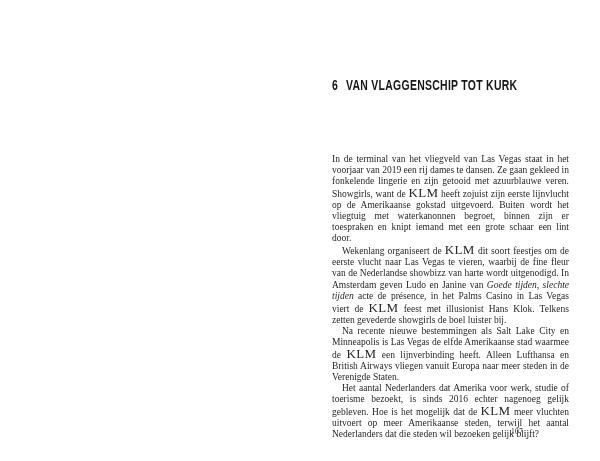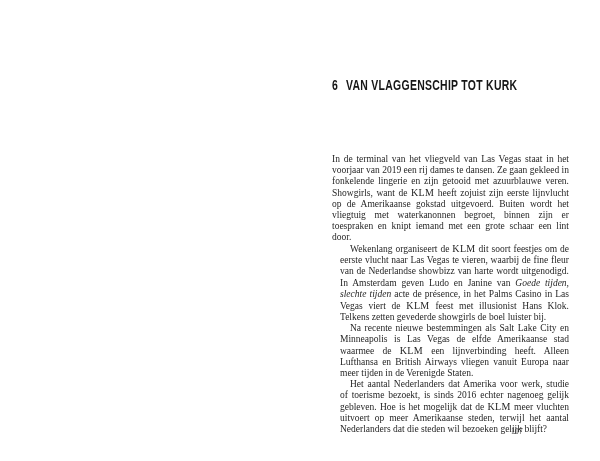--- a/index.html
+++ b/index.html
@@ -50,23 +50,23 @@
     position: absolute;
     left: 32px;
     top: 154px;
     width: 237px;
     font-size: 9.5px;
     line-height: 11.05px;
     color: #262626;
     text-align: justify;
   }
   .para { margin: 0; }
-  .para.indent { text-indent: 10px; margin-left: 8px; }
+  .para.indent { text-indent: 10px; }
   .i { font-style: italic; }
-  .sc { font-size: 10px; letter-spacing: 0.35px; }
+  .sc { font-size: 13px; letter-spacing: 0.35px; }
   .page-number {
     position: absolute;
     left: 211px;
     top: 427px;
     font-size: 7.5px;
     letter-spacing: 0.3px;
     color: #262626;
   }
 </style>
 </head>
@@ -75,18 +75,18 @@
 <div class="spread">
   <div class="page-left"></div>
   <div class="page-right">
     <h1 class="chapter-heading">
       <span class="ch-num">6</span>
       <span class="ch-title">VAN VLAGGENSCHIP TOT KURK</span>
     </h1>
     <div class="body-text">
       <p class="para"><span>In de terminal van het vliegveld van Las Vegas staat in het voorjaar van 2019 een rij dames te dansen. Ze gaan gekleed in fonkelende lingerie en zijn getooid met azuurblauwe veren. Showgirls, want de </span><span class="sc">KLM</span><span> heeft zojuist zijn eerste lijnvlucht op de Amerikaanse gokstad uitgevoerd. Buiten wordt het vliegtuig met waterkanonnen begroet, binnen zijn er toespraken en knipt iemand met een grote schaar een lint door.</span></p>
       <p class="para indent"><span>Wekenlang organiseert de </span><span class="sc">KLM</span><span> dit soort feestjes om de eerste vlucht naar Las Vegas te vieren, waarbij de fine fleur van de Nederlandse showbizz van harte wordt uitgenodigd. In Amsterdam geven Ludo en Janine van </span><span class="i">Goede tijden, slechte tijden</span><span> acte de présence, in het Palms Casino in Las Vegas viert de </span><span class="sc">KLM</span><span> feest met illusionist Hans Klok. Telkens zetten gevederde showgirls de boel luister bij.</span></p>
-      <p class="para indent"><span>Na recente nieuwe bestemmingen als Salt Lake City en Minneapolis is Las Vegas de elfde Amerikaanse stad waarmee de </span><span class="sc">KLM</span><span> een lijnverbinding heeft. Alleen Lufthansa en British Airways vliegen vanuit Europa naar meer tijden in de Verenigde Staten.</span></p>
+      <p class="para indent"><span>Na recente nieuwe bestemmingen als Salt Lake City en Minneapolis is Las Vegas de elfde Amerikaanse stad waarmee de </span><span class="sc">KLM</span><span> een lijnverbinding heeft. Alleen Lufthansa en British Airways vliegen vanuit Europa naar meer steden in de Verenigde Staten.</span></p>
       <p class="para indent"><span>Het aantal Nederlanders dat Amerika voor werk, studie of toerisme bezoekt, is sinds 2016 echter nagenoeg gelijk gebleven. Hoe is het mogelijk dat de </span><span class="sc">KLM</span><span> meer vluchten uitvoert op meer Amerikaanse steden, terwijl het aantal Nederlanders dat die steden wil bezoeken gelijk blijft?</span></p>
     </div>
     <div class="page-number">107</div>
   </div>
 </div>
 
 </body></html>

